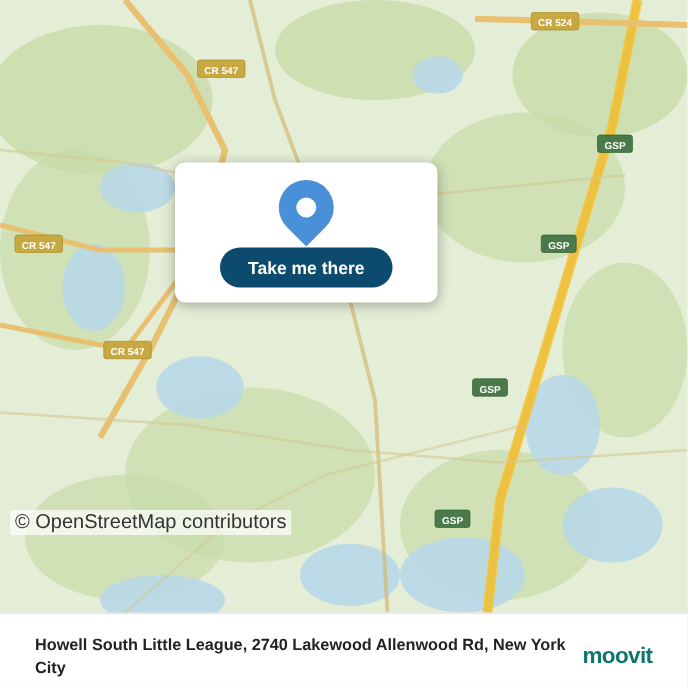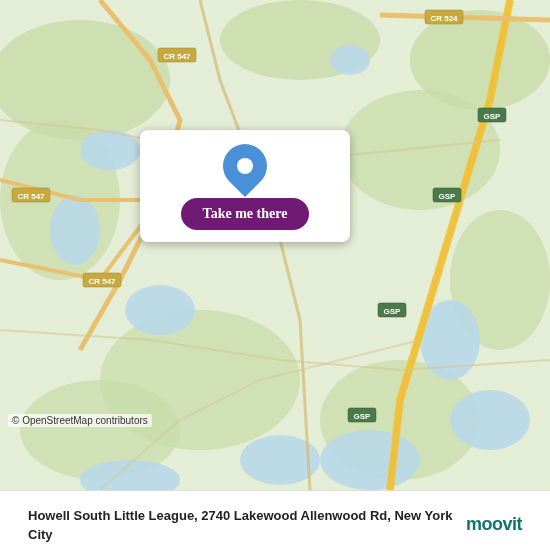--- a/index.html
+++ b/index.html
@@ -61,44 +61,43 @@
       content: '';
       width: 16px;
       height: 16px;
       background: white;
       border-radius: 50%;
       position: absolute;
       transform: rotate(45deg);
     }
 
     #take-me-there-btn {
-      background: #701a75;
+      background: #0c4a6e;
       color: white;
       border: none;
       border-radius: 20px;
       padding: 8px 22px;
       font-size: 14px;
       font-weight: 600;
       cursor: pointer;
       white-space: nowrap;
-      font-family: Liberation Serif, serif;
     }
 
     
     #attribution-bar {
       position: absolute;
       bottom: 60px;
       left: 0;
       right: 0;
       padding: 2px 8px;
       z-index: 5;
     }
 
     #attribution-text {
-      font-size: 10px;
+      font-size: 16px;
       color: #333;
       background: rgba(255,255,255,0.7);
       display: inline-block;
       padding: 1px 4px;
       border-radius: 2px;
     }
 
     
     #bottom-bar {
       width: 550px;

